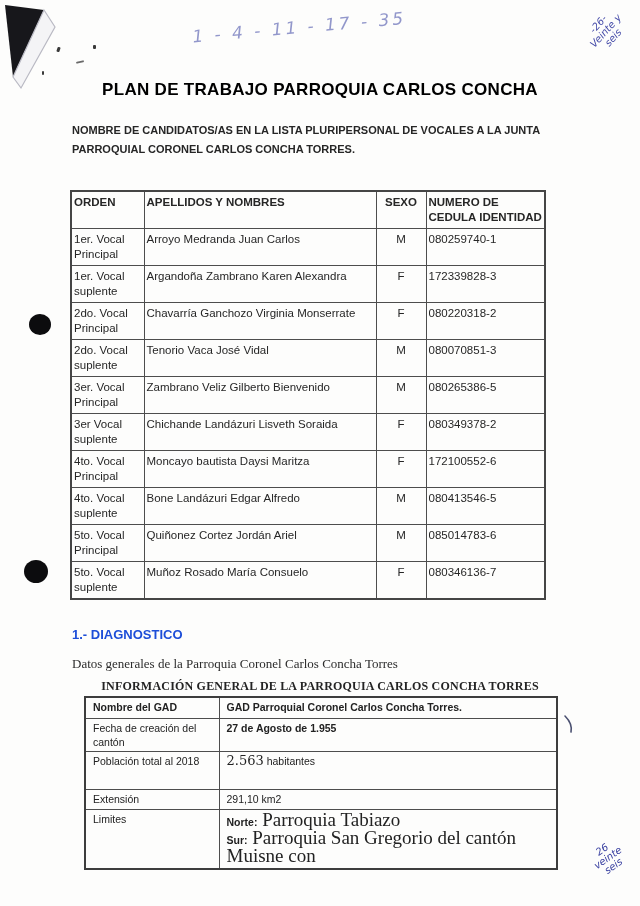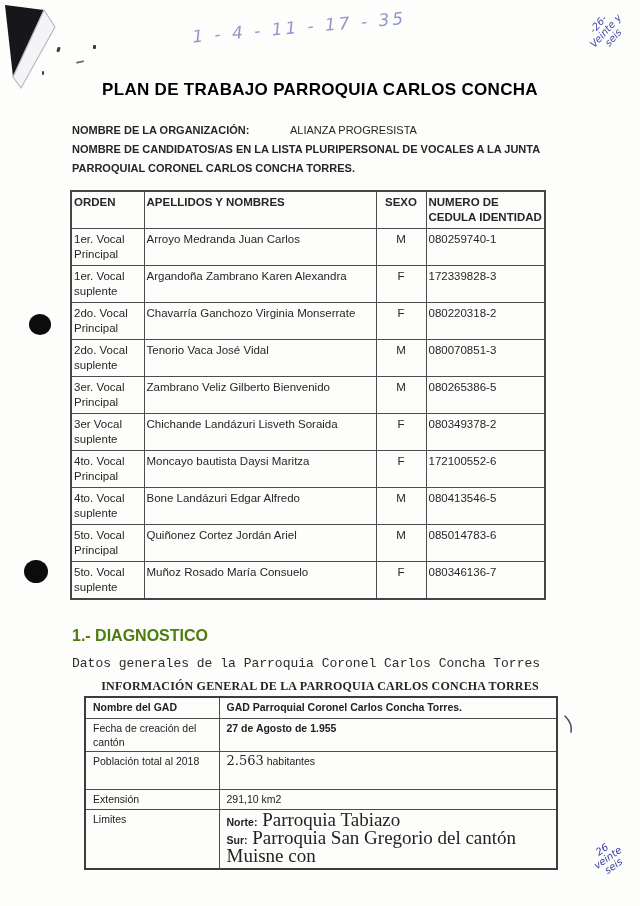--- a/index.html
+++ b/index.html
@@ -43,25 +43,25 @@
     border-collapse:collapse;table-layout:fixed;border:2px solid #454545;
   }
   .cand-table th,.cand-table td{
     border:1px solid #4d4d4d;vertical-align:top;text-align:left;
     padding:3px 2px;font-size:11.5px;line-height:15px;height:30px;
   }
   .cand-table th{font-weight:bold;}
   .col-sexo{text-align:center !important;}
   
   .diag-heading{
-    position:absolute;left:72px;top:627px;font-size:16px;font-weight:bold;color:#4d7c0f;
+    position:absolute;left:72px;top:627px;font-size:13px;font-weight:bold;color:#1d4ed8;
   }
   .diag-subtitle{
     position:absolute;left:72px;top:656px;
-    font-family:Liberation Mono, monospace;font-size:13px;color:#2c2c2c;
+    font-family:Liberation Serif, serif;font-size:13px;color:#2c2c2c;
   }
   .info-title{
     position:absolute;left:84px;top:679px;width:472px;text-align:center;
     font-family:"Liberation Serif",serif;font-weight:bold;font-size:12px;color:#242424;
     letter-spacing:.2px;
   }
   .info-table{
     position:absolute;left:84px;top:696px;width:472px;
     border-collapse:collapse;table-layout:fixed;border:2px solid #3d3d3d;
   }
@@ -106,24 +106,20 @@
   </svg>
   <div class="hw hw-bottom-right">
     <div>26</div>
     <div>veinte</div>
     <div>seis</div>
   </div>
 
   <div class="doc-title">PLAN DE TRABAJO PARROQUIA CARLOS CONCHA</div>
 
   <div class="intro">
-    <div class="org-line">
-      <span class="org-label">NOMBRE DE LA ORGANIZACIÓN:</span>
-      <span class="org-value">ALIANZA PROGRESISTA</span>
-    </div>
     <p class="cand-line">NOMBRE DE CANDIDATOS/AS EN LA LISTA PLURIPERSONAL DE VOCALES A LA JUNTA PARROQUIAL CORONEL CARLOS CONCHA TORRES.</p>
   </div>
 
   <table class="cand-table">
     <colgroup>
         <col style="width:73px">
         <col style="width:232px">
         <col style="width:50px">
         <col style="width:119px">
       </colgroup>

